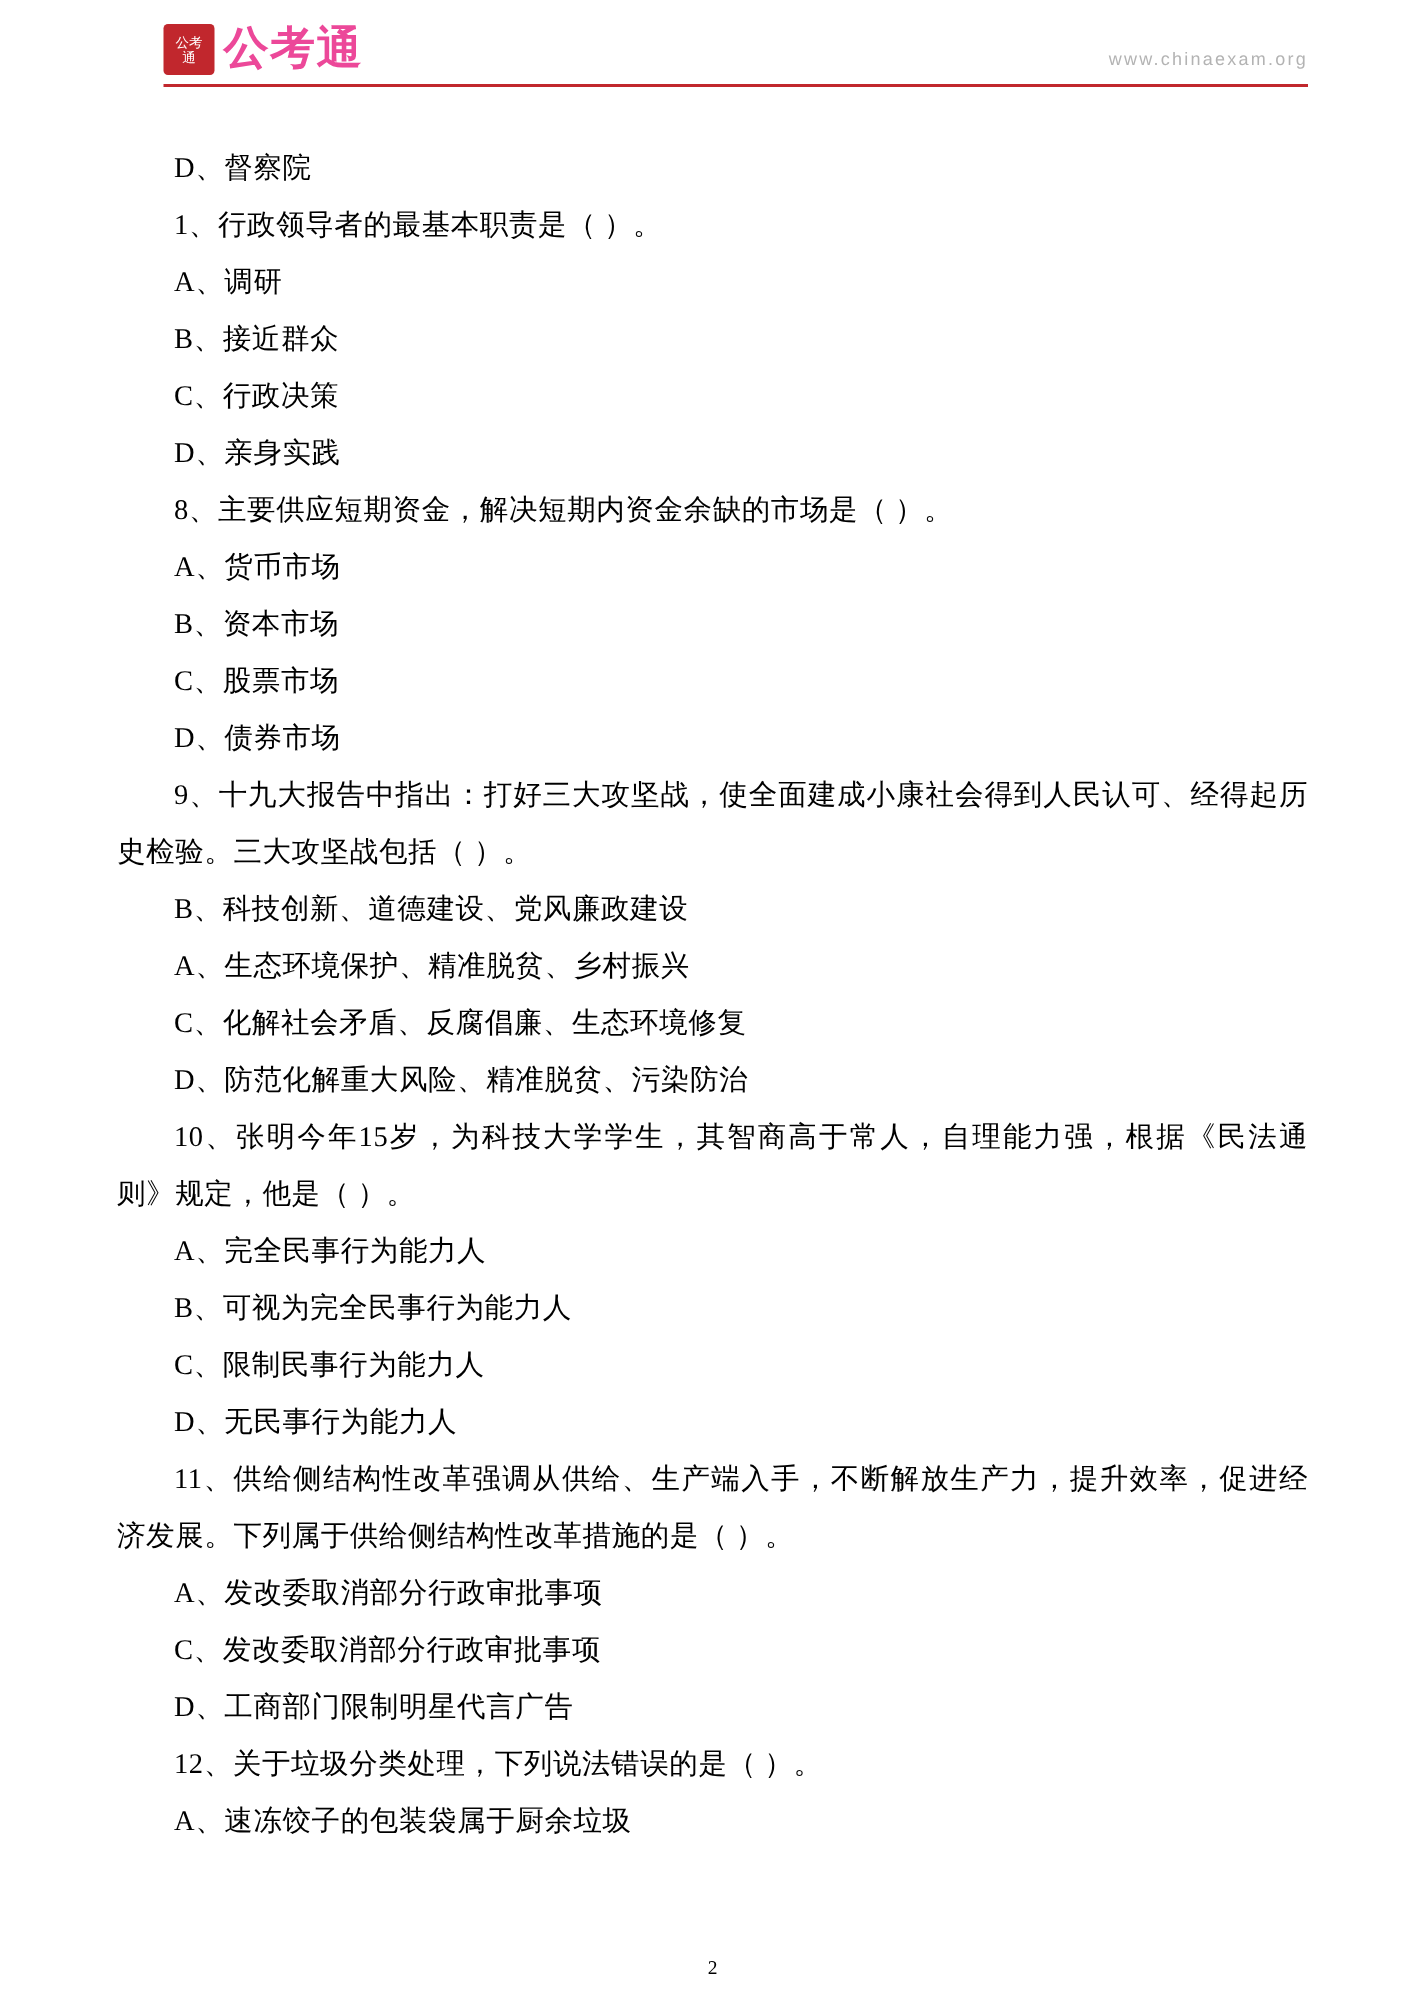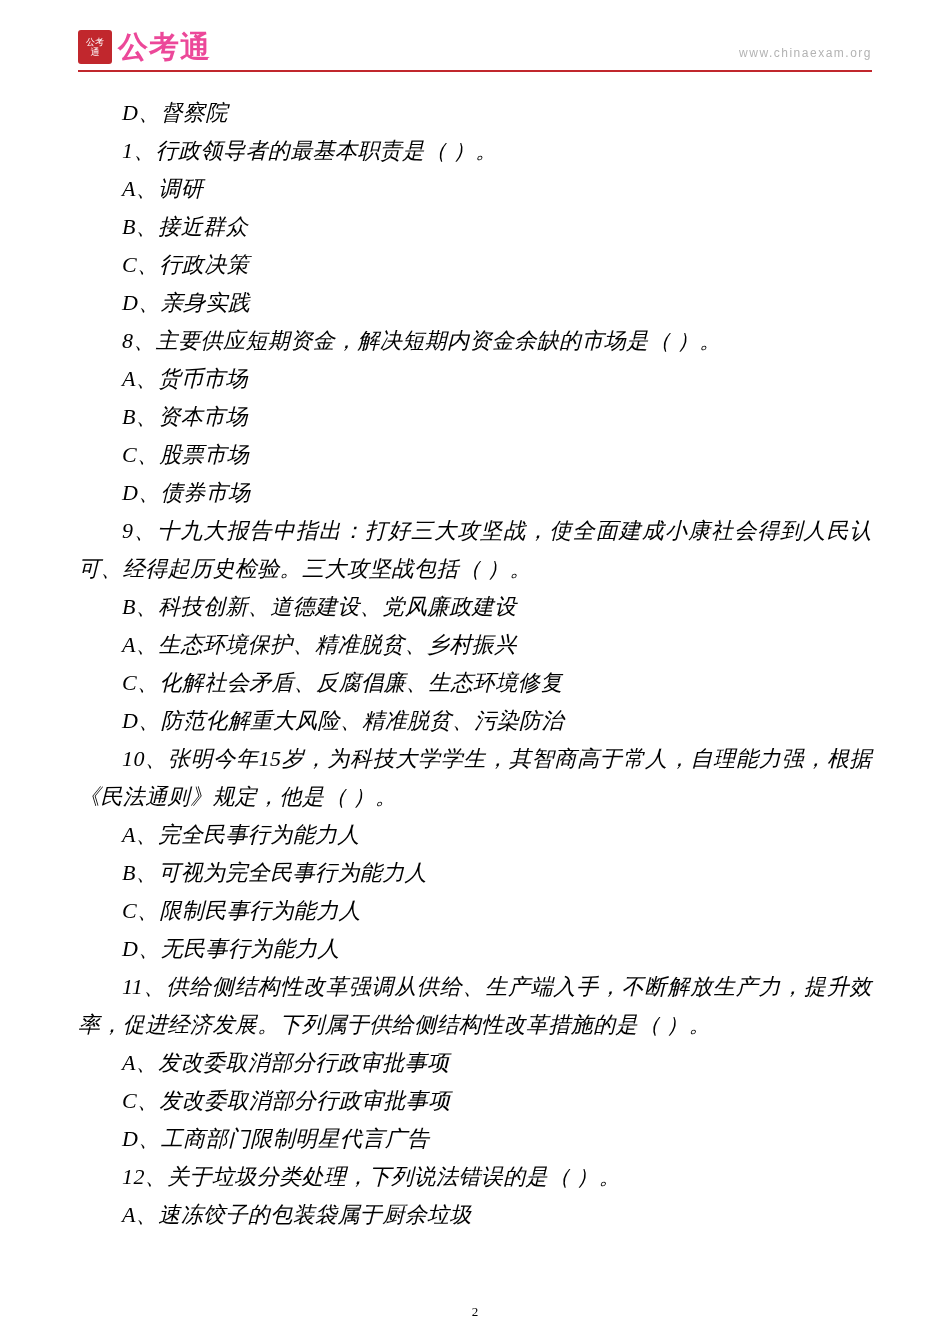--- a/index.html
+++ b/index.html
@@ -19,22 +19,23 @@
     width: 950px;
     height: 1344px;
     position: relative;
     box-sizing: border-box;
     padding: 0 78px;
   }
   
   .header {
     position: relative;
     height: 80px;
-    padding-top: 30px;
+    padding-top: 16px;
     box-sizing: border-box;
+    margin-left: 31px;
   }
   .header-inner {
     display: flex;
     align-items: flex-end;
     justify-content: space-between;
     border-bottom: 2px solid #c1272d;
     padding-bottom: 6px;
   }
   .logo {
     display: flex;
@@ -67,23 +68,22 @@
   .site-url {
     font-family: "Liberation Sans", sans-serif;
     font-size: 12px;
     color: #b3b3b3;
     letter-spacing: 1.5px;
     padding-bottom: 4px;
   }
   
   .content {
     padding-top: 14px;
-    font-size: 22px;
+    font-size: 19px;
     line-height: 38px;
-    font-style: italic;
   }
   .q-stem {
     text-indent: 2em;
     margin: 0;
     text-align: justify;
     letter-spacing: 0.4px;
   }
   .q-option {
     text-indent: 2em;
     margin: 0;

